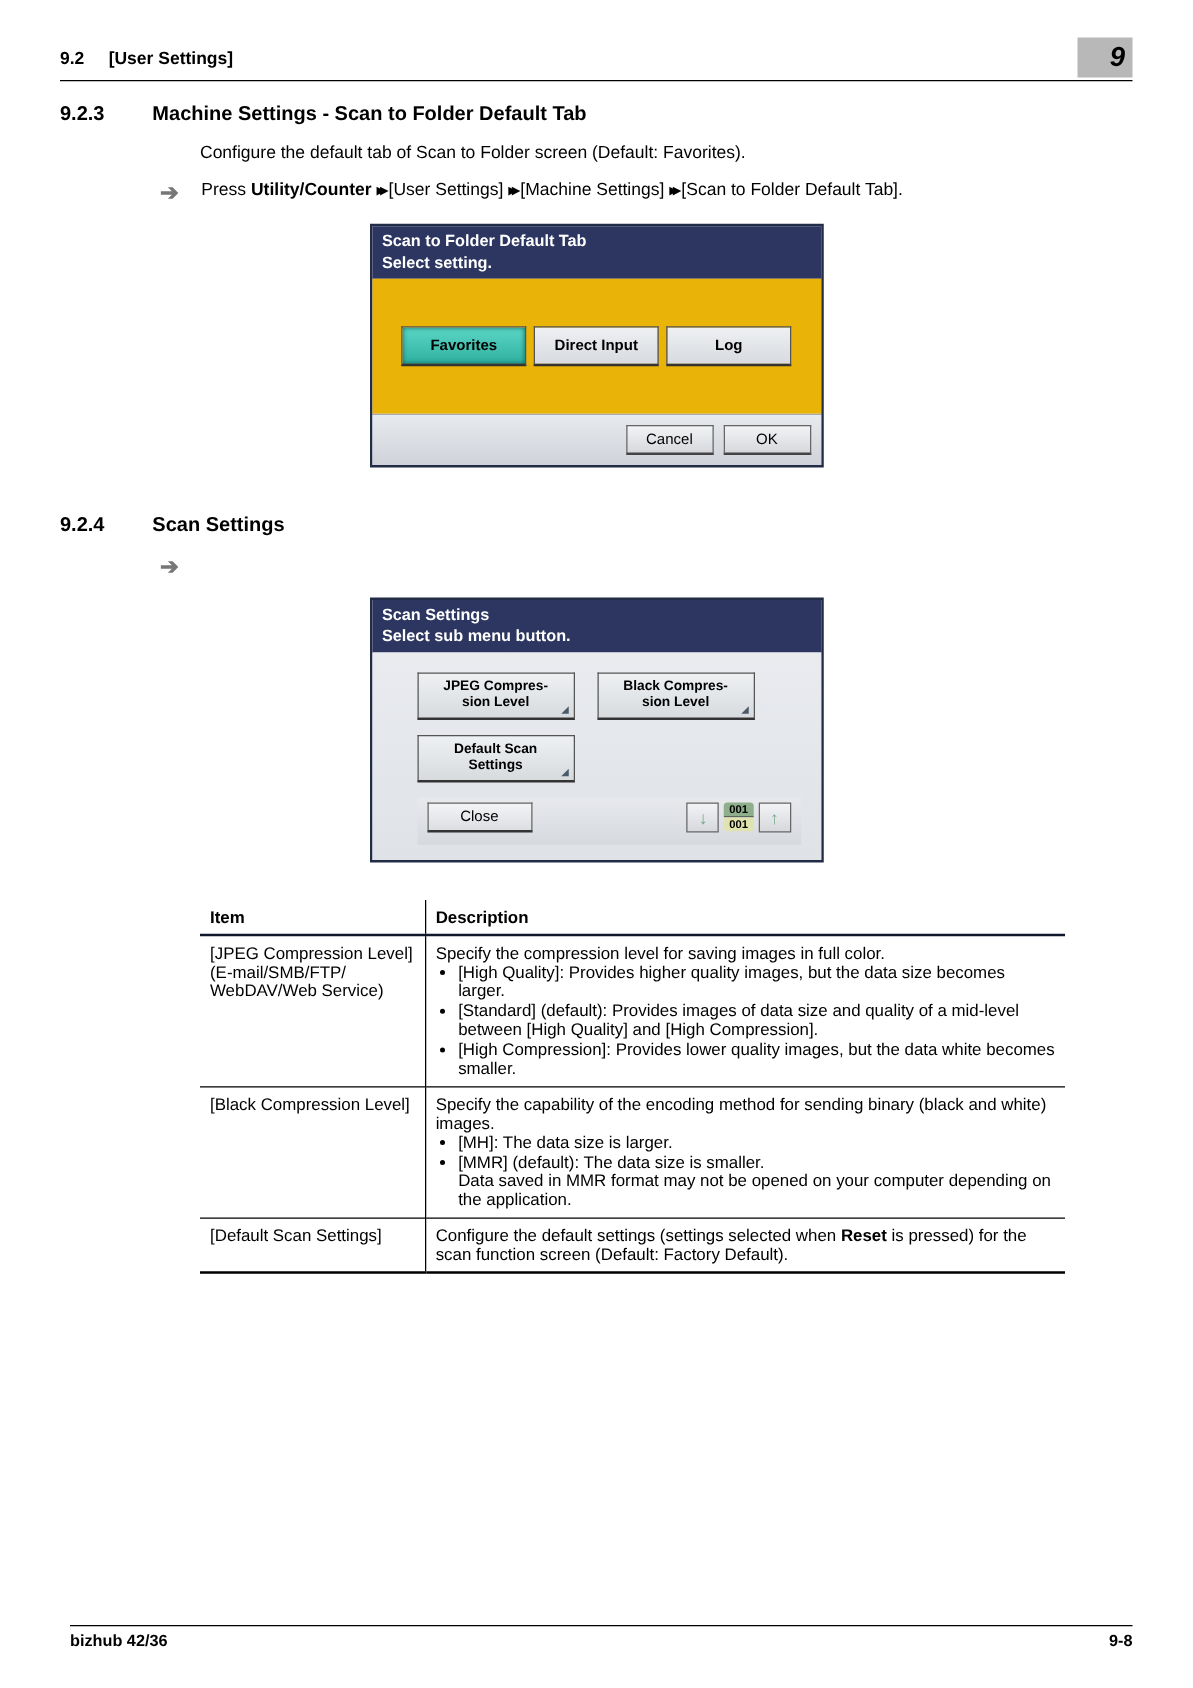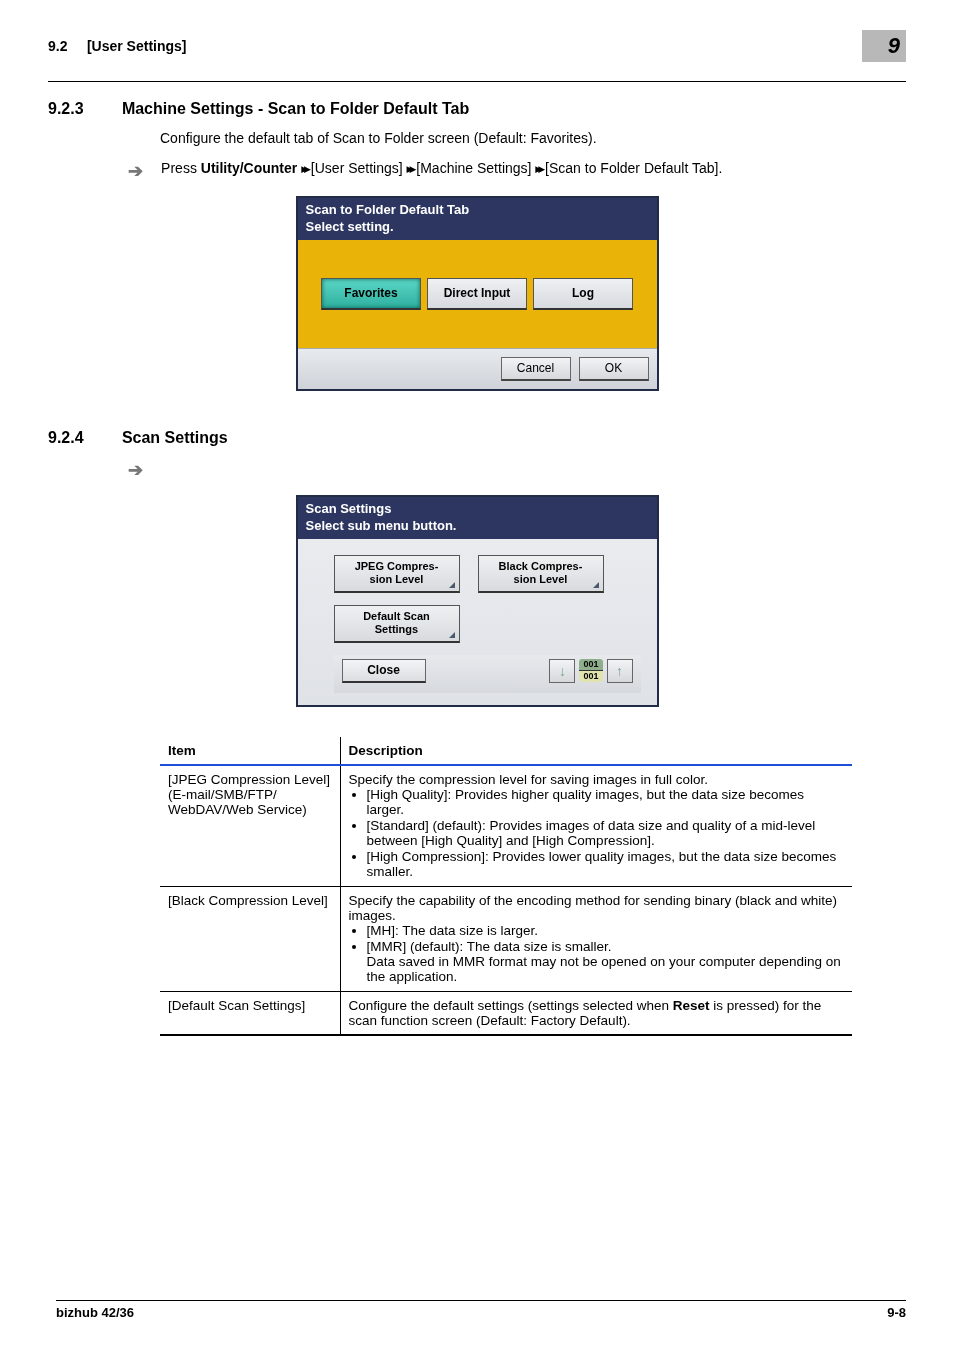--- a/index.html
+++ b/index.html
@@ -10,21 +10,21 @@
     color: #000;
     background: #fff;
     position: relative;
     padding: 30px 48px 30px 48px;
   }
   .header-row {
     display: flex;
     justify-content: space-between;
     align-items: flex-start;
     border-bottom: 1px solid #000;
-    padding-bottom: 19px;
+    padding-bottom: 2px;
     margin-bottom: 18px;
   }
   .header-left { font-weight: bold; font-size: 14px; padding-top: 8px; }
   .header-right {
     background: #b8b8b8;
     width: 44px; height: 32px;
     display: flex; align-items: center; justify-content: flex-end;
     padding-right: 6px;
     font-size: 22px; font-weight: bold; font-style: italic;
   }
@@ -98,21 +98,21 @@
     width: 0; height: 0;
     border-left: 6px solid transparent;
     border-bottom: 6px solid #4a5a6a;
   }
   .ui-footer2 {
     display: flex; justify-content: space-between; align-items: center;
     padding: 4px 8px 10px 8px;
     background: linear-gradient(#e7e9ed, #d6d9de);
   }
   .close-btn {
-    width: 84px; height: 24px; font-size: 12px; font-weight: 700;
+    width: 84px; height: 24px; font-size: 12px; font-weight: 400;
     background: linear-gradient(#f3f4f6,#dcdee2);
     border: 1px solid #666; border-bottom: 2px solid #333;
     display: flex; align-items: center; justify-content: center;
   }
   .pager {
     display: flex; align-items: center; gap: 4px;
   }
   .pg-btn {
     width: 26px; height: 24px;
     background: linear-gradient(#f2f3f5,#d6d8dc);
@@ -133,21 +133,21 @@
   table.desc {
     width: 692px; margin-left: 112px; border-collapse: collapse;
     font-size: 13.5px;
   }
   table.desc th, table.desc td {
     border-top: 1px solid #000; border-bottom: 1px solid #000;
     padding: 6px 8px; text-align: left; vertical-align: top;
   }
   table.desc th { font-weight: bold; }
   table.desc .col1 { width: 180px; border-right: 1px solid #000; }
-  table.desc thead tr { border-bottom: 2px solid #1d4ed8; margin-top: 16px; }
+  table.desc thead tr { border-bottom: 2px solid #0f172a; margin-top: 16px; }
   table.desc thead th { border-top: none; }
   table.desc tbody tr:last-child td { border-bottom: 2px solid #000; }
   ul.b { list-style: disc; margin-left: 18px; }
   ul.b li { margin-bottom: 1px; }
 
   .footer {
     position: absolute; bottom: 30px; left: 56px; right: 48px;
     border-top: 1px solid #000; padding-top: 4px;
     display: flex; justify-content: space-between; font-size: 13px; font-weight: bold;
   }
@@ -245,21 +245,21 @@
       </tr>
     </thead>
     <tbody>
       <tr>
         <td class="col1">[JPEG Compression Level] (E-mail/SMB/FTP/ WebDAV/Web Service)</td>
         <td>
           <div>Specify the compression level for saving images in full color.</div>
           <ul class="b">
             <li>[High Quality]: Provides higher quality images, but the data size becomes larger.</li>
             <li>[Standard] (default): Provides images of data size and quality of a mid-level between [High Quality] and [High Compression].</li>
-            <li>[High Compression]: Provides lower quality images, but the data size becomes smaller.</li>
+            <li>[High Compression]: Provides lower quality images, but the data white becomes smaller.</li>
           </ul>
         </td>
       </tr>
       <tr>
         <td class="col1">[Black Compression Level]</td>
         <td>
           <div>Specify the capability of the encoding method for sending binary (black and white) images.</div>
           <ul class="b">
             <li>[MH]: The data size is larger.</li>
             <li>

